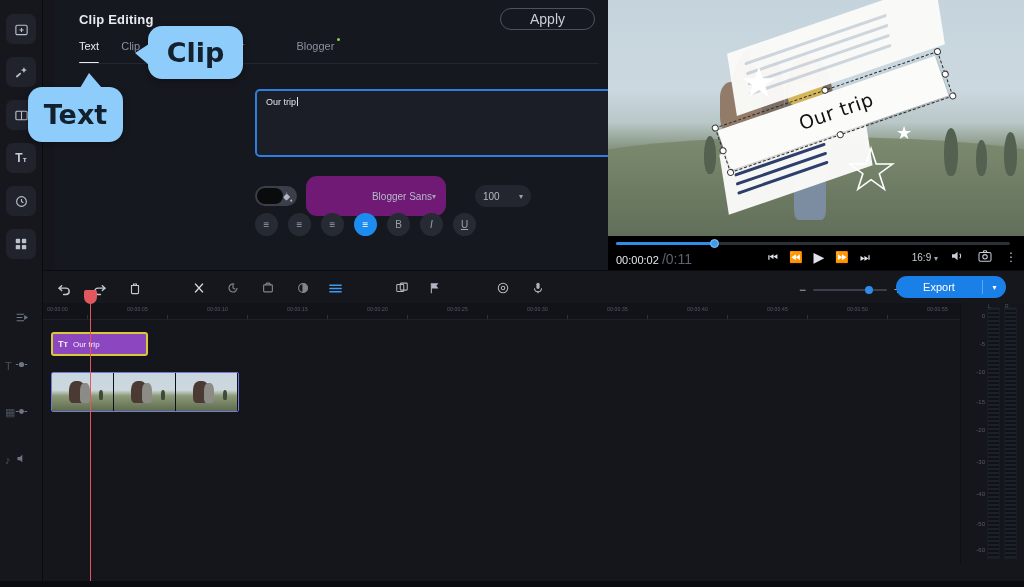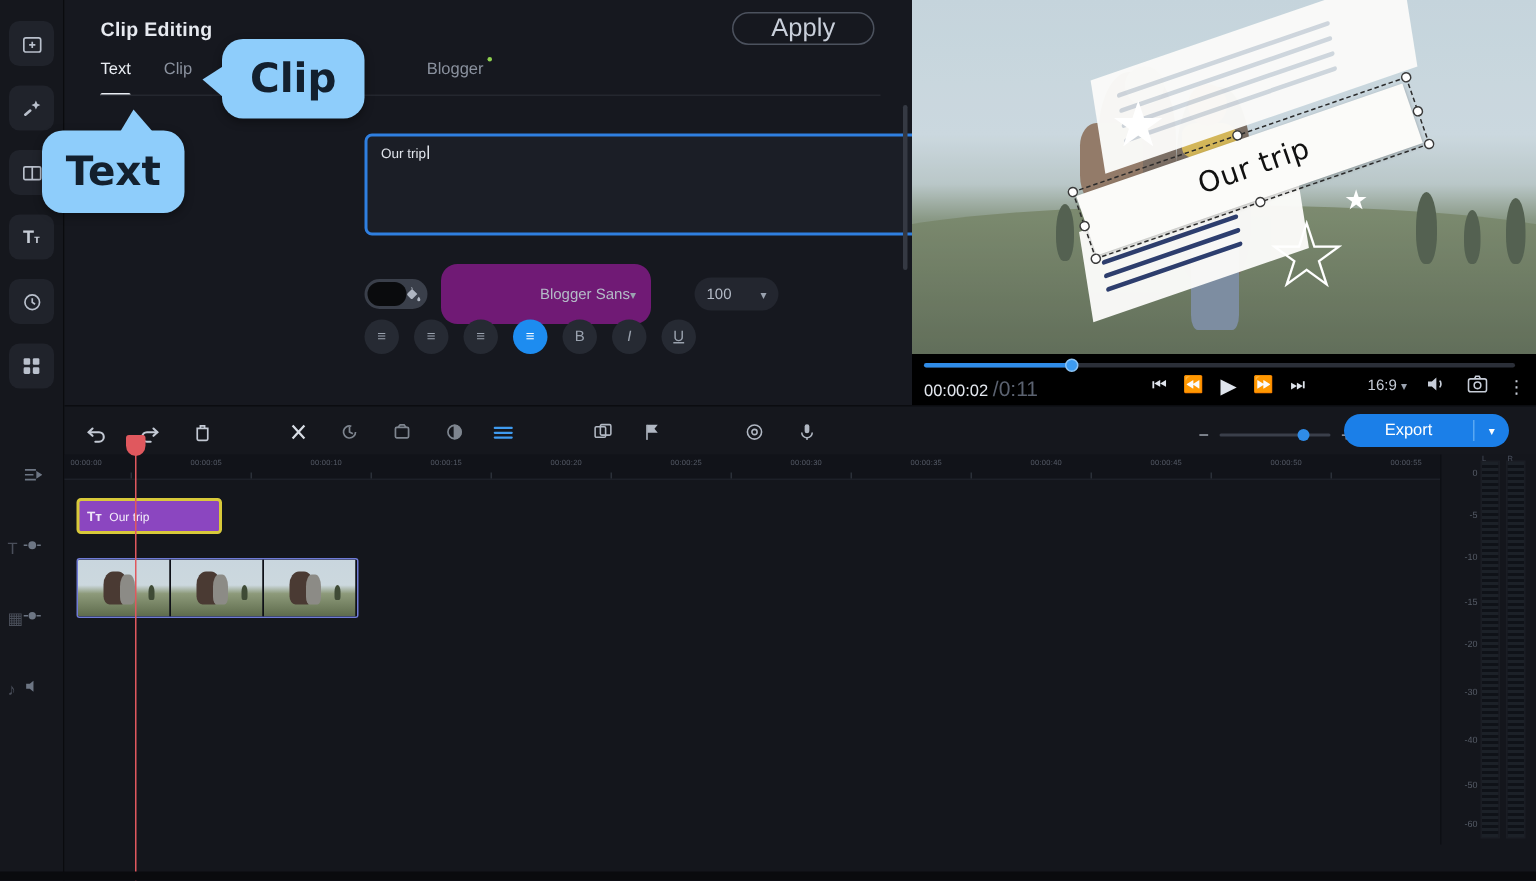--- a/index.html
+++ b/index.html
@@ -22,28 +22,28 @@
   .side-btn svg { display:block; }
 
   
   .track-ctrls { position:absolute; left:0; top:295px; width:43px; }
   .trk-row { height:47px; display:flex; align-items:center; justify-content:center; gap:3px; position:relative; }
   .trk-lbl { position:absolute; left:5px; color:#4a4f5a; font-size:11px; }
   .trk-ico { width:13px; height:13px; color:#6d7684; }
 
   
   .panel {
-    position:absolute; left:43px; top:0; width:565px; height:270px;
+    position:absolute; left:55px; top:0; width:565px; height:270px;
     background:#16181f; overflow:hidden;
   }
   .panel-title { position:absolute; left:24px; top:12px; font-size:13px; font-weight:bold; color:#e7eaf0; letter-spacing:.2px; }
   .apply-btn {
     position:absolute; right:25px; top:8px; width:95px; height:22px;
     border:1px solid #4c525e; border-radius:11px; background:transparent;
-    color:#c9cfda; font-size:17px; cursor:pointer;
+    color:#c9cfda; font-size:14px; cursor:pointer;
   }
   .tabs { position:absolute; left:24px; top:40px; width:520px; height:24px; display:flex; gap:22px; }
   .tab { font-size:11px; color:#8a919e; cursor:pointer; position:relative; padding-bottom:7px; }
   .tab.active { color:#e9edf3; }
   .tab.active::after { content:""; position:absolute; left:0; right:0; bottom:0; height:2px; background:#e9edf3; border-radius:1px; }
   .tab .dot { position:absolute; top:-2px; right:-6px; width:3px; height:3px; border-radius:50%; background:#8fd14f; }
   .tabs-rule { position:absolute; left:24px; top:63px; width:520px; height:1px; background:#24272f; }
 
   .text-area {
     position:absolute; left:200px; top:89px; width:382px; height:68px;

